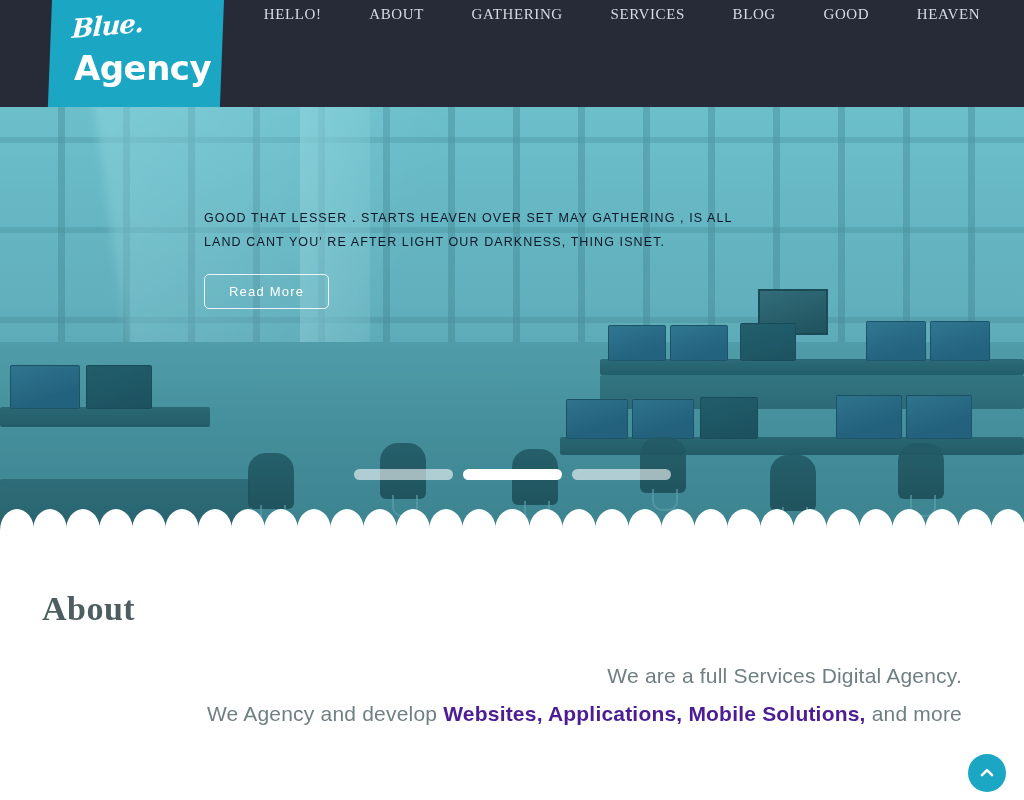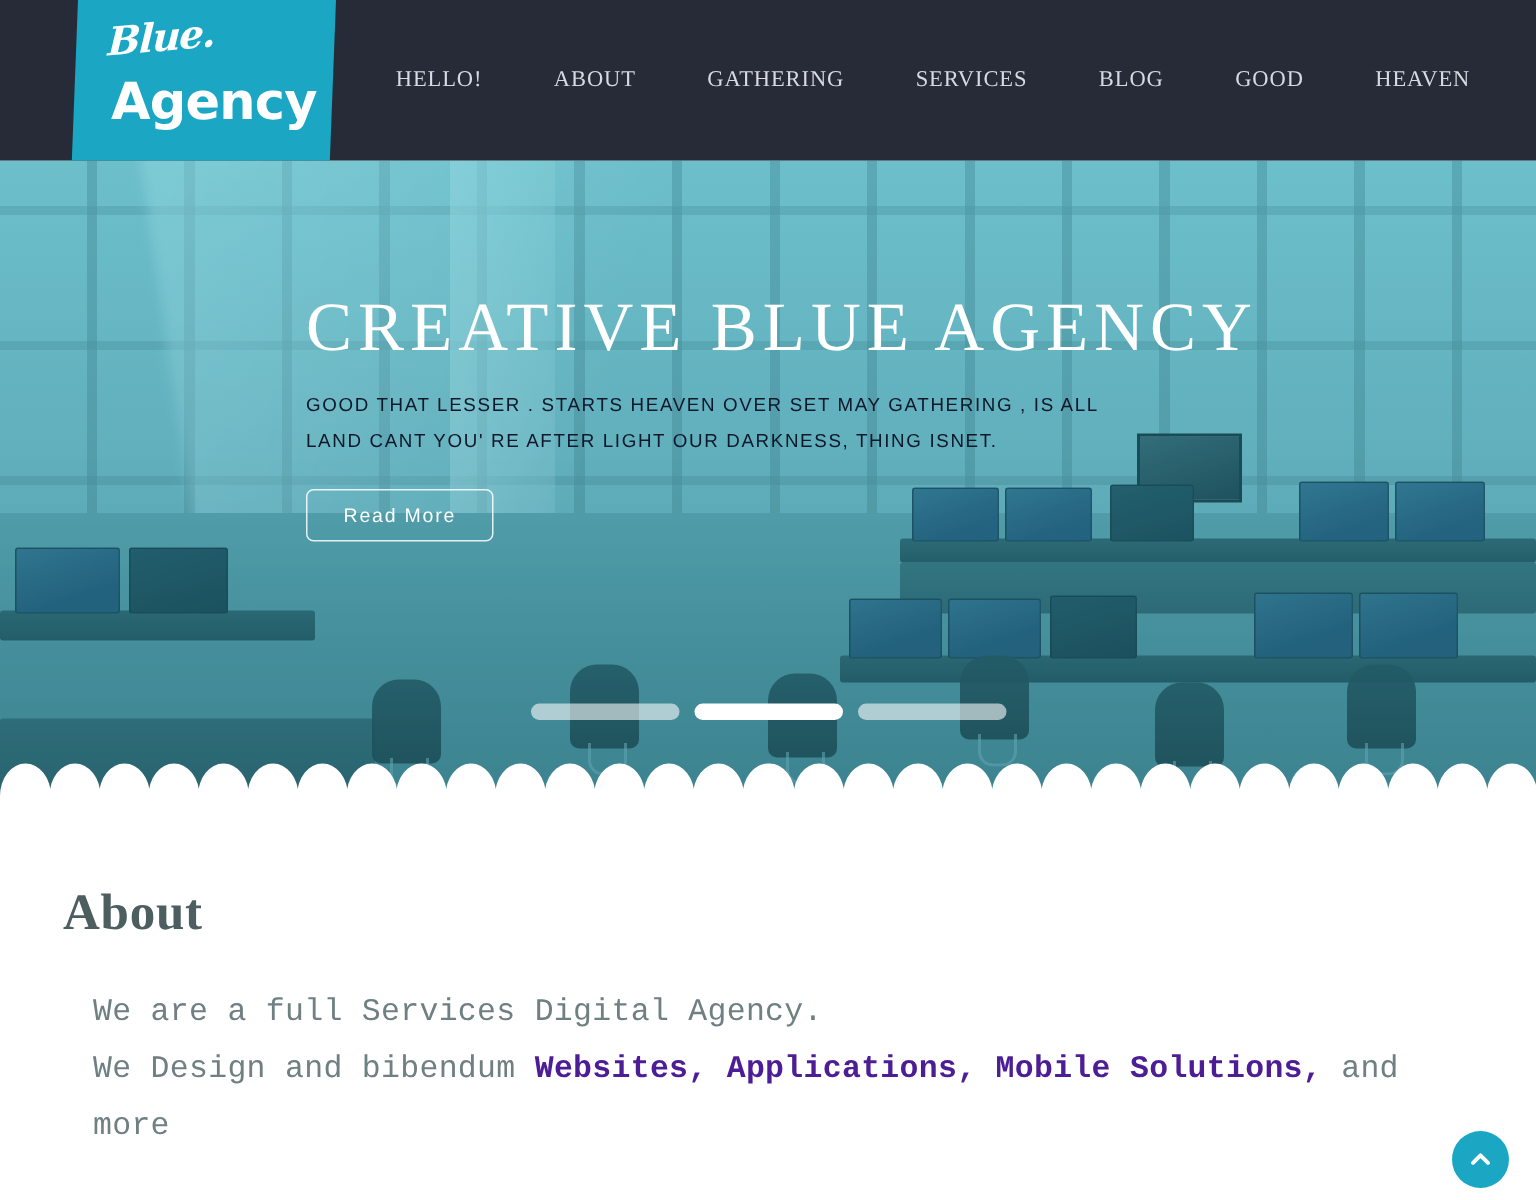--- a/index.html
+++ b/index.html
@@ -74,21 +74,20 @@
     margin-left: 6px;
   }
 
   .nav-links {
     position: absolute;
     top: 0;
     left: 240px;
     right: 0;
     height: 107px;
     display: flex;
-    align-items: center;
     justify-content: space-around;
     padding-right: 20px;
   }
 
   .nav-link {
     font-family: "Liberation Serif", serif;
     font-size: 15px;
     color: #d7dae2;
     letter-spacing: 0.6px;
     text-decoration: none;
@@ -308,22 +307,22 @@
     font-weight: 700;
     color: #4d5e61;
     letter-spacing: 0.5px;
   }
 
   .about-lead {
     position: absolute;
     left: 62px;
     top: 125px;
     width: 900px;
-    text-align: left;
-    font-family: Liberation Mono, monospace;
+    text-align: right;
+    font-family: Liberation Sans, sans-serif;
     font-size: 21px;
     line-height: 38px;
     color: #6f7f82;
     letter-spacing: 0.2px;
   }
   .about-lead b {
     font-weight: 700;
     color: #4c1d95;
   }
 
@@ -418,21 +417,20 @@
       <div class="chair" style="left:512px; top:342px;"></div>
       <div class="chair" style="left:640px; top:330px;"></div>
       <div class="chair" style="left:770px; top:348px;"></div>
       <div class="chair" style="left:898px; top:336px;"></div>
 
       <div class="hero-tint"></div>
       <div class="hero-tint2"></div>
     </div>
 
     <div class="hero-content">
-      <h1 class="hero-title">CREATIVE BLUE AGENCY</h1>
       <p class="hero-sub">
         <span>GOOD THAT LESSER .  STARTS HEAVEN OVER SET MAY GATHERING ,  IS ALL LAND CANT</span>
         <span>YOU' RE AFTER LIGHT OUR DARKNESS,  THING ISNET.</span>
       </p>
       <button class="read-more">Read More</button>
     </div>
 
     <div class="slider-dots">
       <span class="dot"></span>
       <span class="dot active"></span>
@@ -472,21 +470,21 @@
         <span></span>
       <span></span>
     </div>
   </section>
 
   <section class="about">
     <h2 class="about-heading">About</h2>
 
     <div class="about-lead">
       <span>We are a full Services Digital Agency.</span><br>
-      <span>We Design and bibendum </span><b>Websites, Applications, Mobile Solutions,</b><span> and more</span>
+      <span>We Agency and develop </span><b>Websites, Applications, Mobile Solutions,</b><span> and more</span>
     </div>
 
   </section>
 
   <button class="scroll-top">
     <span>
       <svg width="16" height="16" viewBox="0 0 16 16" aria-hidden="true">
         <path d="M3 10.2 L8 5.2 L13 10.2" fill="none" stroke="#ffffff" stroke-width="2.6" stroke-linecap="round" stroke-linejoin="round"></path>
       </svg>
     </span>

